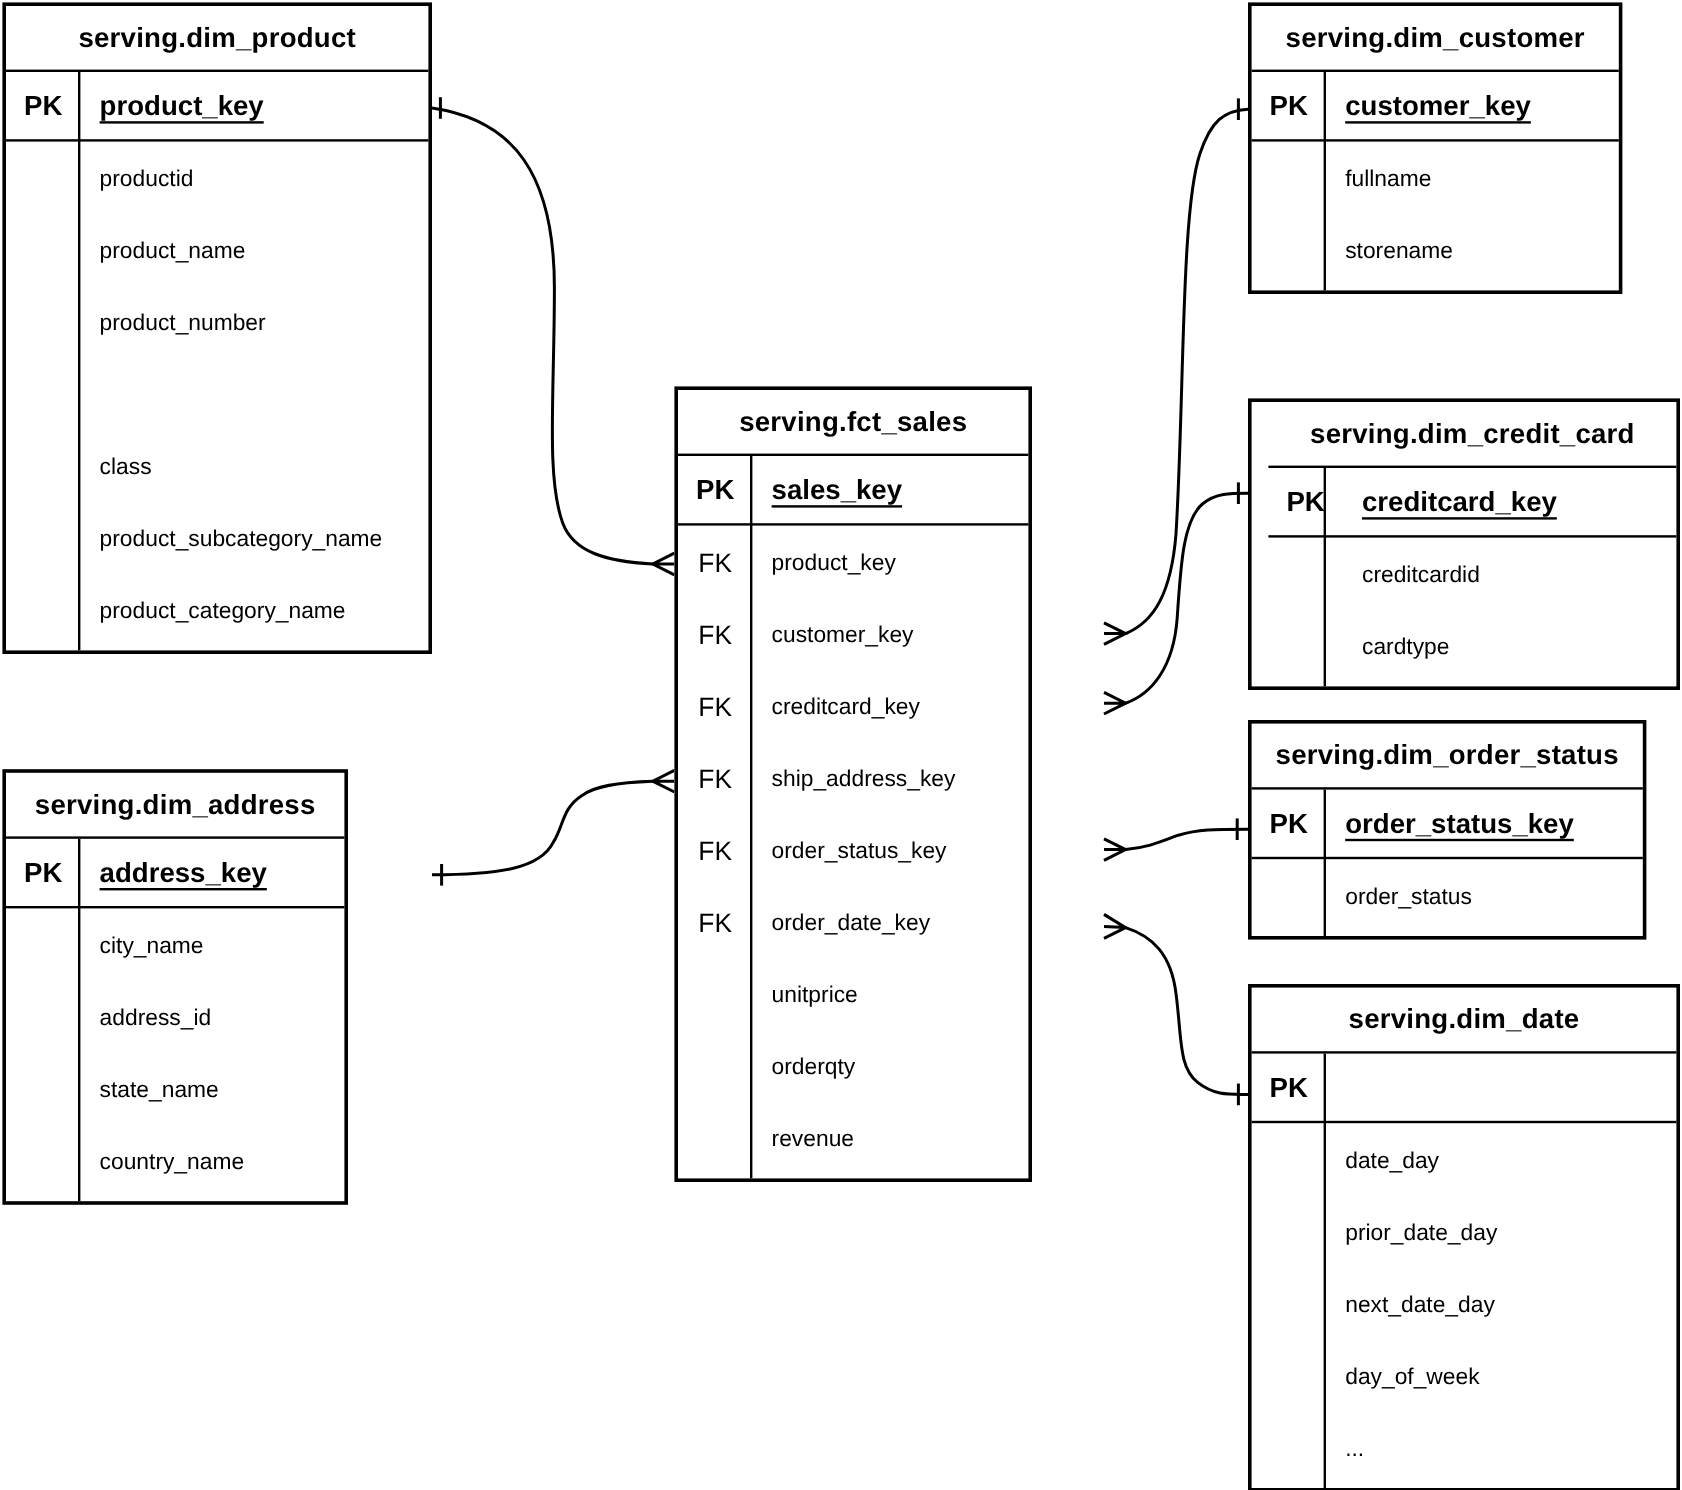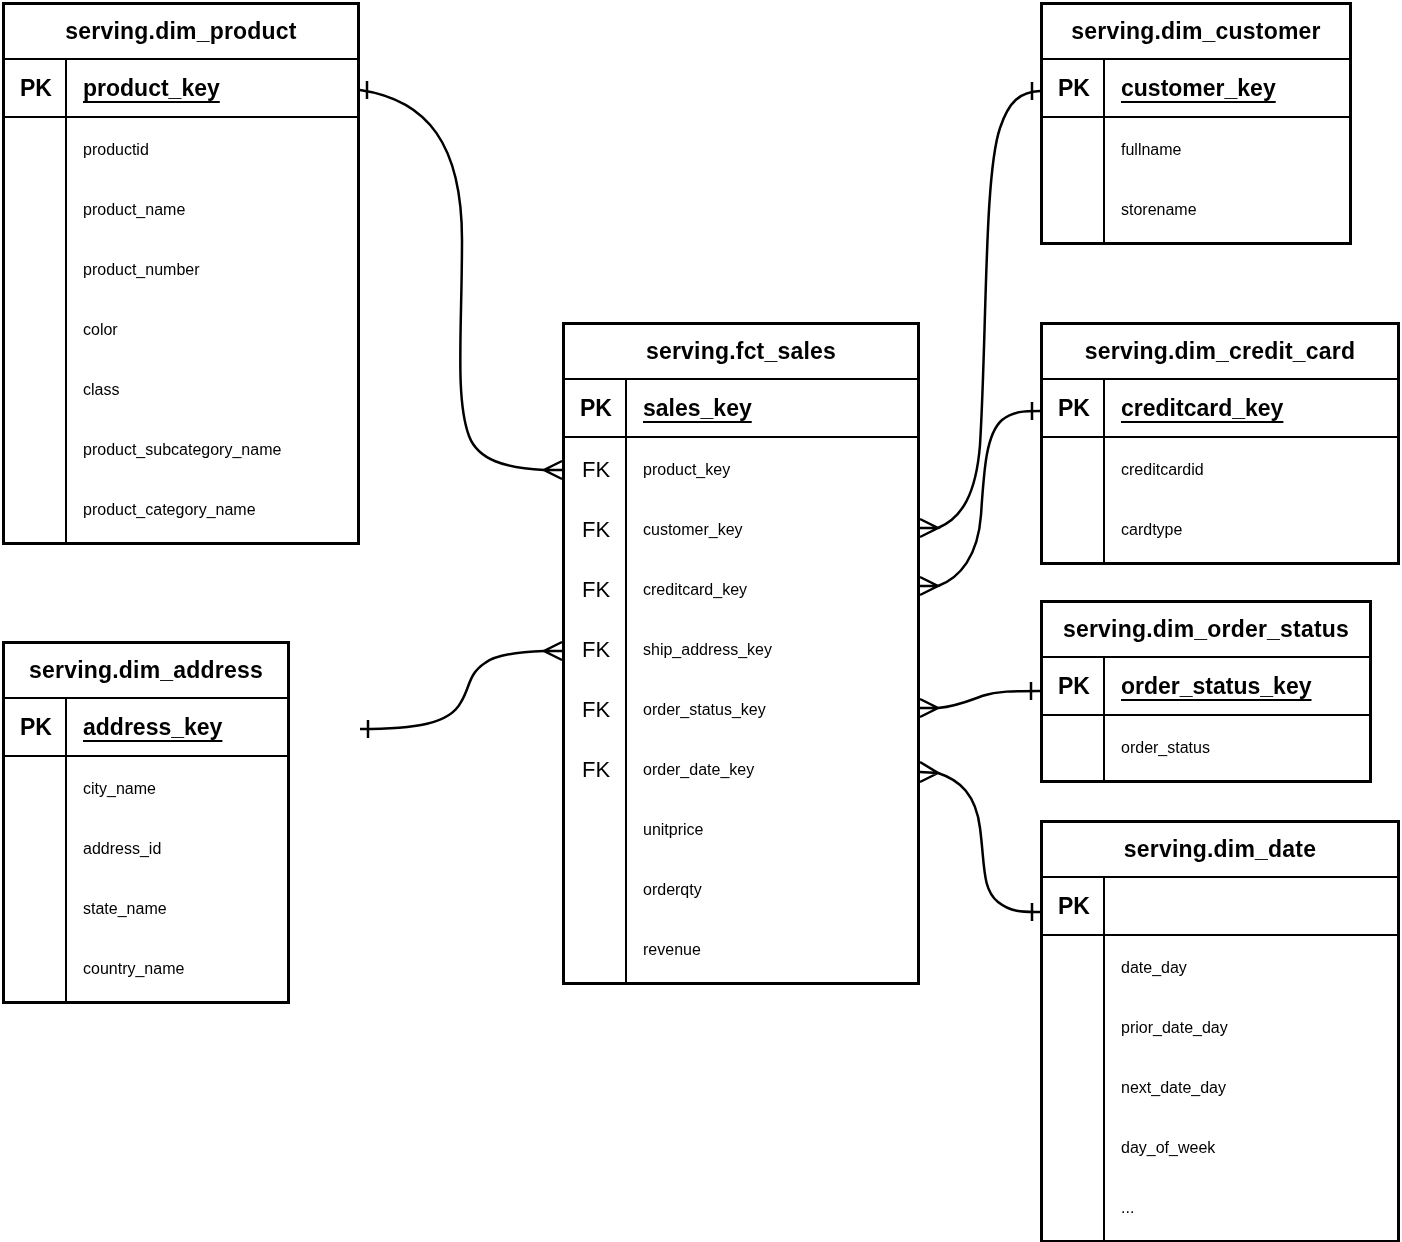--- a/index.html
+++ b/index.html
@@ -28,35 +28,35 @@
   .key-cell {
     flex:0 0 62px; width:62px;
     display:flex; align-items:center; justify-content:center;
     font-size:22px;
     border-radius:27px;
   }
   .pk-badge { font-weight:bold; font-size:23px; }
   .field-cell {
     flex:1; display:flex; align-items:center;
     padding-left:16px; padding-right:6px;
-    font-size:16px; line-height:28px;
+    font-size:19px; line-height:28px;
     word-break:normal; overflow-wrap:break-word;
   }
   .pk-name {
     font-weight:bold; font-size:23px;
     text-decoration:underline; text-decoration-thickness:2px; text-underline-offset:5px;
   }
   .tbody { padding:2px 0; }
   .tbody .row { height:60px; }
 
   #e-dim-product      { left:2px;    top:2px;   width:358px; }
   #e-dim-address      { left:2px;    top:641px; width:288px; }
-  #e-fct-sales        { left:562px;  top:322px; width:358px; }
+  #e-fct-sales        { left:562px;  top:322px; width:298px; }
   #e-dim-customer     { left:1040px; top:2px;   width:312px; }
-  #e-dim-credit-card  { left:1040px; top:322px; width:360px; }
+  #e-dim-credit-card  { left:1040px; top:332px; width:360px;padding-left:14px; }
   #e-dim-order-status { left:1040px; top:600px; width:332px; }
   #e-dim-date         { left:1040px; top:820px; width:360px; }
 </style>
 </head>
 <body>
 
 <div class="canvas">
 
   <svg class="connectors" viewBox="0 0 1402 1242" xmlns="http://www.w3.org/2000/svg">
     <g>
@@ -106,21 +106,20 @@
       <div class="row">
         <div class="key-cell"></div>
         <div class="field-cell">product_name</div>
       </div>
       <div class="row">
         <div class="key-cell"></div>
         <div class="field-cell">product_number</div>
       </div>
       <div class="row">
         <div class="key-cell"></div>
-        <div class="field-cell">color</div>
       </div>
       <div class="row">
         <div class="key-cell"></div>
         <div class="field-cell">class</div>
       </div>
       <div class="row">
         <div class="key-cell"></div>
         <div class="field-cell">product_subcategory_​name</div>
       </div>
       <div class="row">

